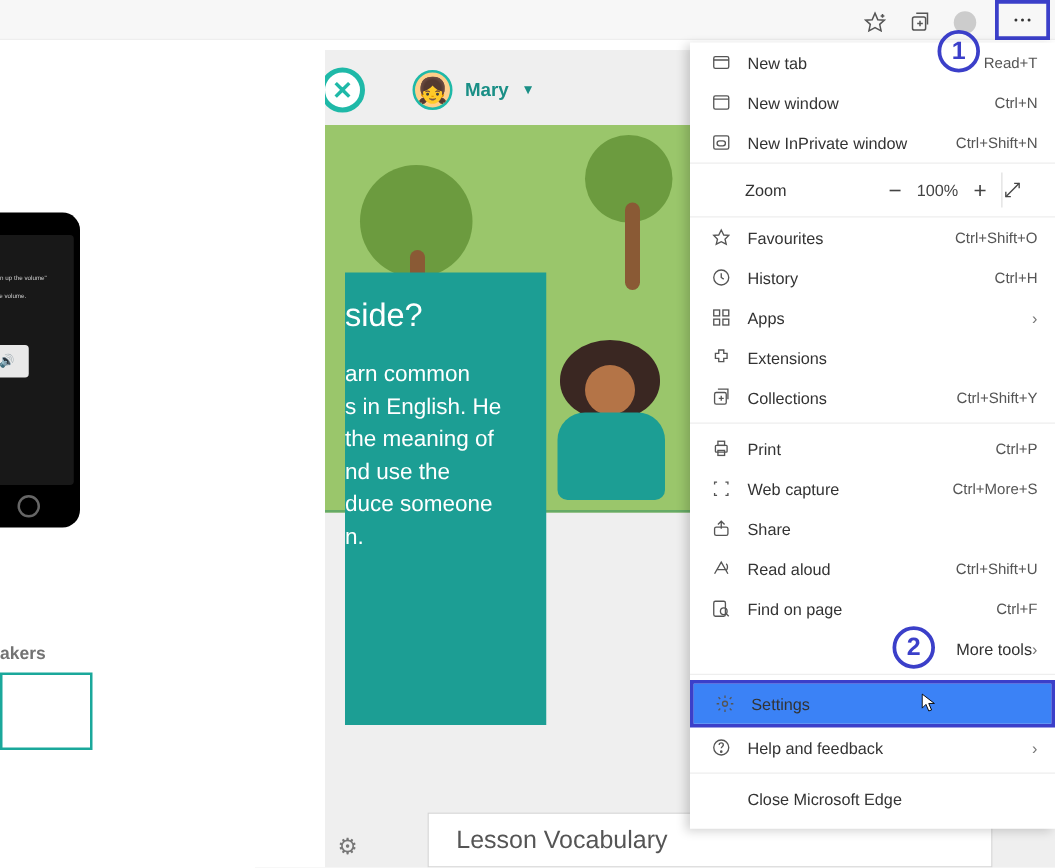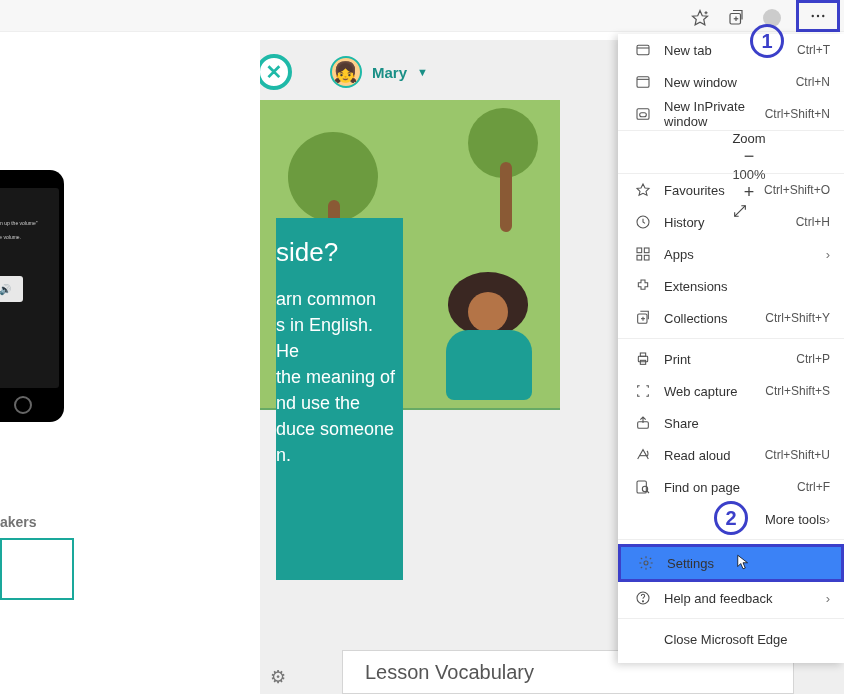--- a/index.html
+++ b/index.html
@@ -16,33 +16,33 @@
   .more-box { border: 3px solid #3b3fc9; width: 44px; height: 32px; display:flex; align-items:center; justify-content:center; margin-top:-4px; }
 
   .annot-badge {
     position: absolute; width: 34px; height: 34px; border: 3px solid #3b3fc9; border-radius: 50%;
     display: flex; align-items: center; justify-content: center; color: #3b3fc9; font-weight: 800; font-size: 20px;
     background: transparent; z-index: 60;
   }
 
   
   .menu-panel {
-    position: absolute; top: 34px; right: 0; width: 226px; background: #fff;
+    position: absolute; top: 34px; right: 0; width: 292px; background: #fff;
     box-shadow: -3px 2px 8px rgba(0,0,0,.18); z-index: 50; padding-bottom: 8px;
   }
   .menu-row {
     display: flex; align-items: center; height: 32px; padding: 0 14px 0 14px;
     font-size: 13px; color: #333; position: relative;
   }
   .menu-row .mi-icon { width: 22px; display: flex; align-items: center; justify-content: center; color: #555; }
   .menu-row .mi-label { flex: 1; padding-left: 10px; }
   .menu-row .mi-short { color: #555; font-size: 12px; }
   .menu-row .mi-chev { color: #777; }
   .menu-sep { height: 1px; background: #eee; margin: 4px 0; }
-  .zoom-row { display:flex; align-items:center; height:44px; padding:0 8px 0 44px; border-top:1px solid #eee; border-bottom:1px solid #eee;flex-direction:column;}
+  .zoom-row { display:flex; align-items:center; height:44px; padding:0 8px 0 44px; border-top:1px solid #eee; border-bottom:1px solid #eee;}
   .zoom-row .zl { flex:1; font-size:13px; color:#333; }
   .zoom-btn { width:34px; text-align:center; font-size:18px; color:#444; }
   .zoom-sep { width:1px; height:28px; background:#e0e0e0; }
   .menu-row.hover { background:#3b82f6; }
   .settings-frame { border:3px solid #3b3fc9; position:relative; }
   .settings-row-wrapper { position:relative; }
   .cursor-img { position:absolute; right:92px; top:6px; width:12px; height:18px; }
 
   
   .left-col { position:absolute; left:0; top:48px; width:260px; height:540px; background:#fff; }
@@ -61,21 +61,21 @@
   
   .stage-back { position:absolute; left:260px; top:40px; right:0; bottom:0; background:#efefef; }
   .hills { position:absolute; left:260px; top:100px; width:300px; height:310px; background:#9ac66b; border-bottom:2px solid #6a6; overflow:hidden;}
   .tree { position:absolute; width:90px; height:90px; background:#6c9b3f; border-radius:50%; }
   .tree.t1 { left:28px; top:32px; }
   .tree.t2 { left:208px; top:8px; width:70px;height:70px;}
   .trunk { position:absolute; width:12px; height:70px; background:#8a5a35; border-radius:6px; }
   .trunk.k1 { left:68px; top:100px;}
   .trunk.k2 { left:240px; top:62px;}
   .teal-card {
-    position:absolute; left:276px; top:218px; width:127px; height:362px;
+    position:absolute; left:276px; top:218px; width:161px; height:362px;
     background:#1c9e94; color:#fff; padding:16px 6px 16px 0; font-size:18px; line-height:1.45;
   }
   .teal-title { font-size:26px; font-weight:300; margin-bottom:14px;}
   .person { position:absolute; left:428px; top:272px; width:120px; height:140px; }
   .person .hair { width:80px; height:64px; background:#3a2722; border-radius:50% 50% 48% 48%; position:absolute; left:20px; top:0;}
   .person .face { width:40px; height:40px; background:#b47447; border-radius:50%; position:absolute; left:40px; top:20px;}
   .person .body { width:86px; height:70px; background:#1c9e94; border-radius:22px 22px 8px 8px; position:absolute; left:18px; top:58px;}
   .close-badge {
     position:absolute; left:256px; top:54px; width:36px; height:36px; border:4px solid #1fb9a8; border-radius:50%;
     display:flex; align-items:center; justify-content:center; color:#1fb9a8; font-size:20px; font-weight:800; background:#fff;
@@ -131,21 +131,21 @@
 
 <div class="menu-panel">
   <div class="menu-row">
     <span class="mi-icon">
         <svg width="16" height="16" viewBox="0 0 24 24" fill="none" stroke="#555" stroke-width="1.6">
           <rect x="3" y="5" width="18" height="14" rx="2"></rect>
           <line x1="3" y1="9" x2="21" y2="9"></line>
         </svg>
       </span>
     <span class="mi-label">New tab</span>
-    <span class="mi-short">Ctrl+T</span>
+    <span class="mi-short">Read+T</span>
   </div>
   <div class="menu-row">
     <span class="mi-icon">
         <svg width="16" height="16" viewBox="0 0 24 24" fill="none" stroke="#555" stroke-width="1.6">
           <rect x="3" y="4" width="18" height="16" rx="2"></rect>
           <line x1="3" y1="8" x2="21" y2="8"></line>
         </svg>
       </span>
     <span class="mi-label">New window</span>
     <span class="mi-short">Ctrl+N</span>
@@ -239,21 +239,21 @@
     <span class="mi-label">Print</span>
     <span class="mi-short">Ctrl+P</span>
   </div>
   <div class="menu-row">
     <span class="mi-icon">
         <svg width="16" height="16" viewBox="0 0 24 24" fill="none" stroke="#555" stroke-width="1.6">
           <path d="M4 7V4h3M20 7V4h-3M4 17v3h3M20 17v3h-3"></path>
         </svg>
       </span>
     <span class="mi-label">Web capture</span>
-    <span class="mi-short">Ctrl+Shift+S</span>
+    <span class="mi-short">Ctrl+More+S</span>
   </div>
   <div class="menu-row">
     <span class="mi-icon">
         <svg width="16" height="16" viewBox="0 0 24 24" fill="none" stroke="#555" stroke-width="1.6">
           <rect x="4" y="10" width="16" height="10" rx="2"></rect>
           <path d="M12 3v9M8 7l4-4 4 4"></path>
         </svg>
       </span>
     <span class="mi-label">Share</span>
   </div>

